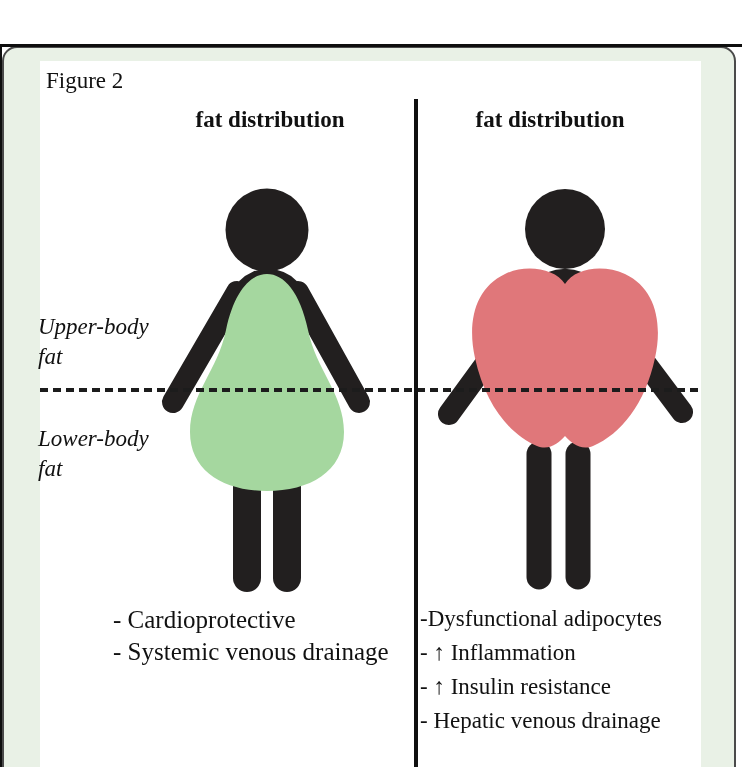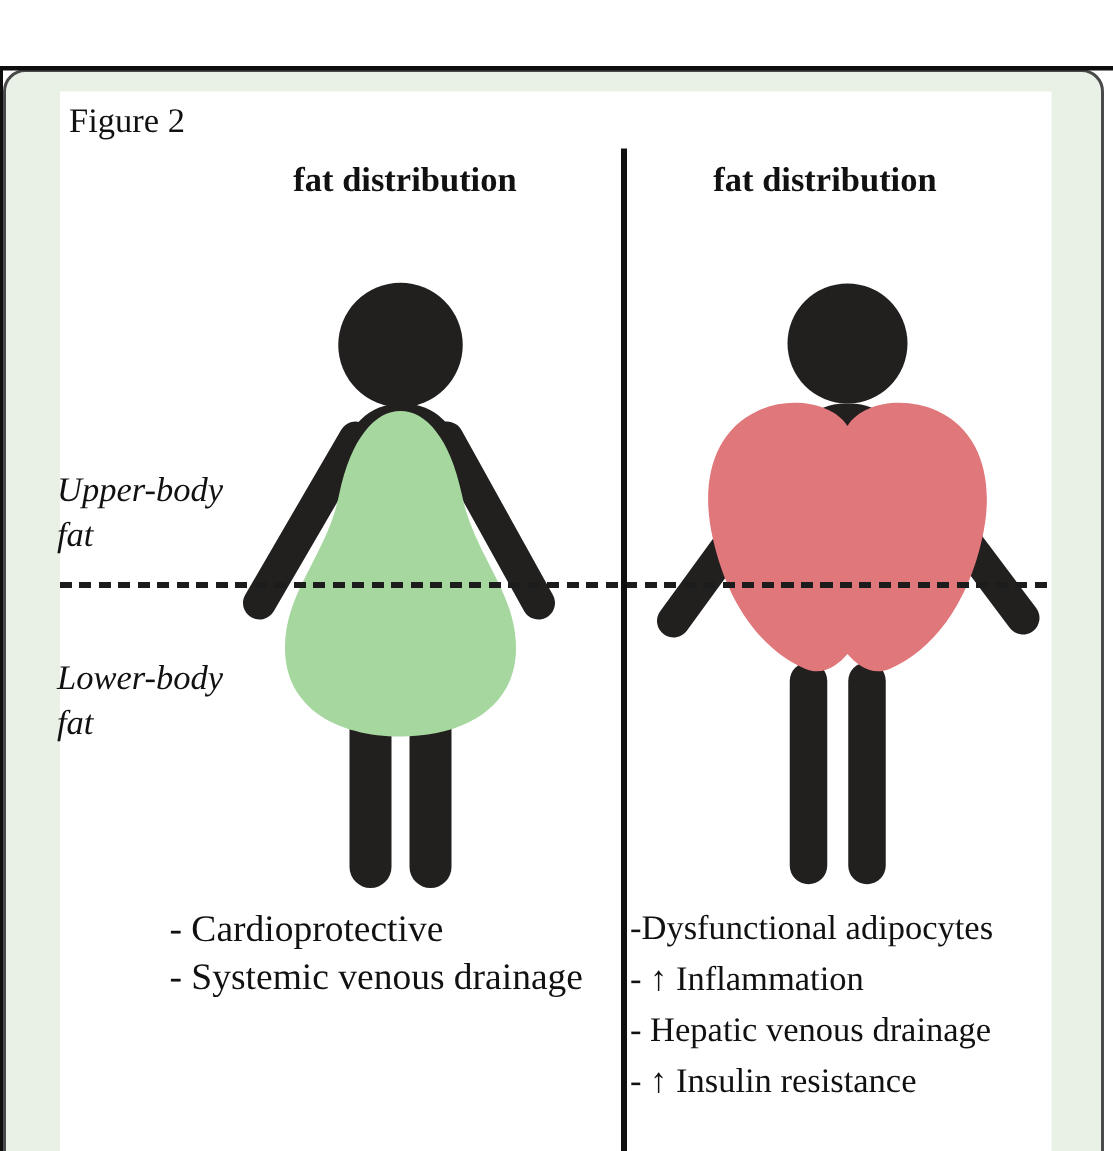--- a/index.html
+++ b/index.html
@@ -63,21 +63,21 @@
     background: repeating-linear-gradient(90deg, #1c1c1c 0 8px, transparent 8px 13px);
   }
 
   .region-label {
     position: absolute; width: 150px;
     font-size: 23px; font-style: italic;
     line-height: 30px; text-align: left;
     z-index: 5;
   }
   .region-label.upper { left: 38px; top: 268px; }
-  .region-label.lower { left: 38px; top: 393px; }
+  .region-label.lower { left: 38px; top: 380px; }
 
   .notes { position: absolute; z-index: 5; }
   .notes-left  { left: 113px; top: 560px; font-size: 25px; line-height: 32px; }
   .notes-right { left: 420px; top: 558px; font-size: 23px; line-height: 34px; width: 300px; }
   .note-line { white-space: nowrap; }
 </style>
 </head>
 <body>
 
 <div class="stage">
@@ -142,21 +142,21 @@
   </div>
 
   <div class="notes notes-left">
     <div class="note-line">- Cardioprotective</div>
     <div class="note-line">- Systemic venous drainage</div>
   </div>
 
   <div class="notes notes-right">
     <div class="note-line">-Dysfunctional adipocytes</div>
     <div class="note-line">- ↑ Inflammation</div>
+    <div class="note-line">- ↑ Insulin resistance</div>
     <div class="note-line">- Hepatic venous drainage</div>
-    <div class="note-line">- ↑ Insulin resistance</div>
   </div>
 
   <div class="edge-strip edge-top"></div>
   <div class="edge-strip edge-left"></div>
   <div class="edge-strip edge-bottom"></div>
 
 </div>
 
 </body></html>

